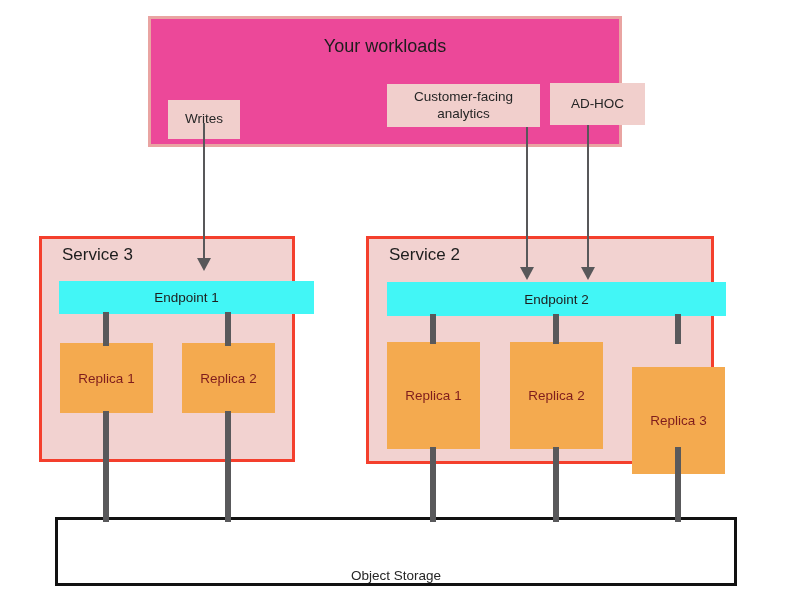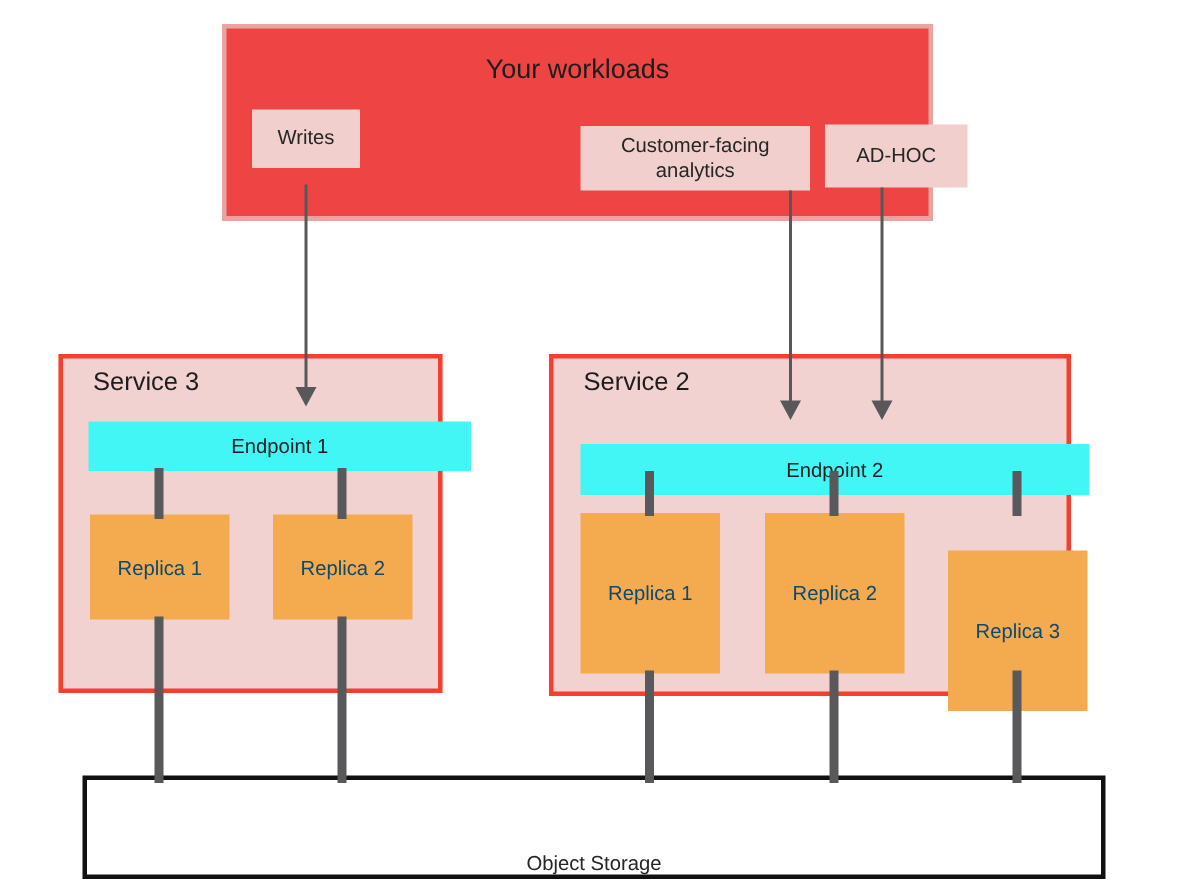--- a/index.html
+++ b/index.html
@@ -14,52 +14,52 @@
     --storage-border:#111111;
   }
   html,body{margin:0;padding:0;background:#ffffff;}
   body{font-family:"Liberation Sans","DejaVu Sans",sans-serif;}
   .canvas{
     position:relative;width:787px;height:595px;background:#ffffff;overflow:hidden;
   }
   
   .workloads-box{
     position:absolute;left:148px;top:16px;width:474px;height:131px;
-    border:3px solid var(--workloads-border);background:#ef4444;box-sizing:border-box;
+    border:3px solid var(--workloads-border);background:#ec4899;box-sizing:border-box;
   }
   .workloads-title{
     position:absolute;left:0;right:0;top:17px;text-align:center;
     font-size:18px;color:#1d1d1d;
   }
   .chip{
     position:absolute;background:var(--chip-fill);color:#262626;
     display:flex;align-items:center;justify-content:center;text-align:center;
     font-size:13.5px;line-height:1.25;
   }
-  .chip-writes{left:17px;top:54px;width:72px;height:39px;}
+  .chip-writes{left:17px;top:81px;width:72px;height:39px;}
   .chip-analytics{left:236px;top:65px;width:153px;height:43px;padding:0 14px;box-sizing:border-box;}
   .chip-adhoc{left:399px;top:64px;width:95px;height:42px;}
   
   .service{
     position:absolute;border:3px solid var(--service-border);
     background:var(--service-fill);box-sizing:border-box;
   }
   .service-1{left:39px;top:236px;width:256px;height:226px;}
   .service-2{left:366px;top:236px;width:348px;height:228px;}
   .service-title{
     position:absolute;left:20px;top:6px;font-size:17px;color:#1d1d1d;
   }
   .endpoint{
     position:absolute;background:var(--endpoint-fill);color:#1e1e1e;
     display:flex;align-items:center;justify-content:center;font-size:13.5px;
   }
   .service-1 .endpoint{left:17px;top:42px;width:255px;height:33px;}
-  .service-2 .endpoint{left:18px;top:43px;width:339px;height:34px;margin-top:14px;}
+  .service-2 .endpoint{left:18px;top:43px;width:339px;height:34px;}
   .replica{
-    position:absolute;background:var(--replica-fill);color:#0c4a6e;
+    position:absolute;background:var(--replica-fill);color:#7f1d1d;
     display:flex;align-items:center;justify-content:center;font-size:13.5px;
   }
   .service-1 .replica{top:104px;width:93px;height:70px;}
   .service-1 .replica-1{left:18px;}
   .service-1 .replica-2{left:140px;}
   .service-2 .replica{top:103px;width:93px;height:107px;}
   .service-2 .replica-1{left:18px;}
   .service-2 .replica-2{left:141px;}
   .service-2 .replica-3{left:263px;margin-top:25px;}
   

